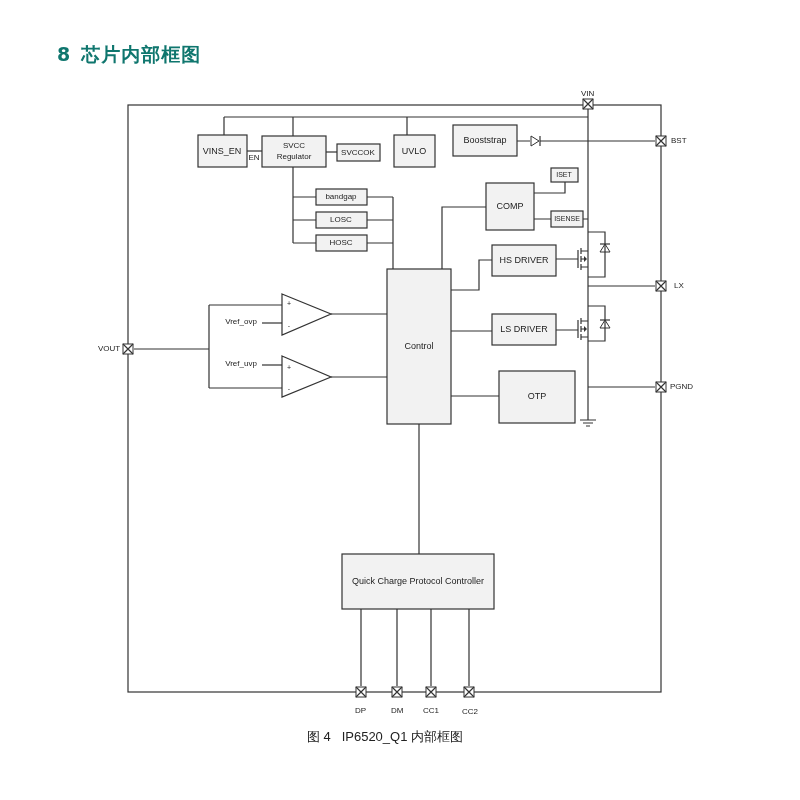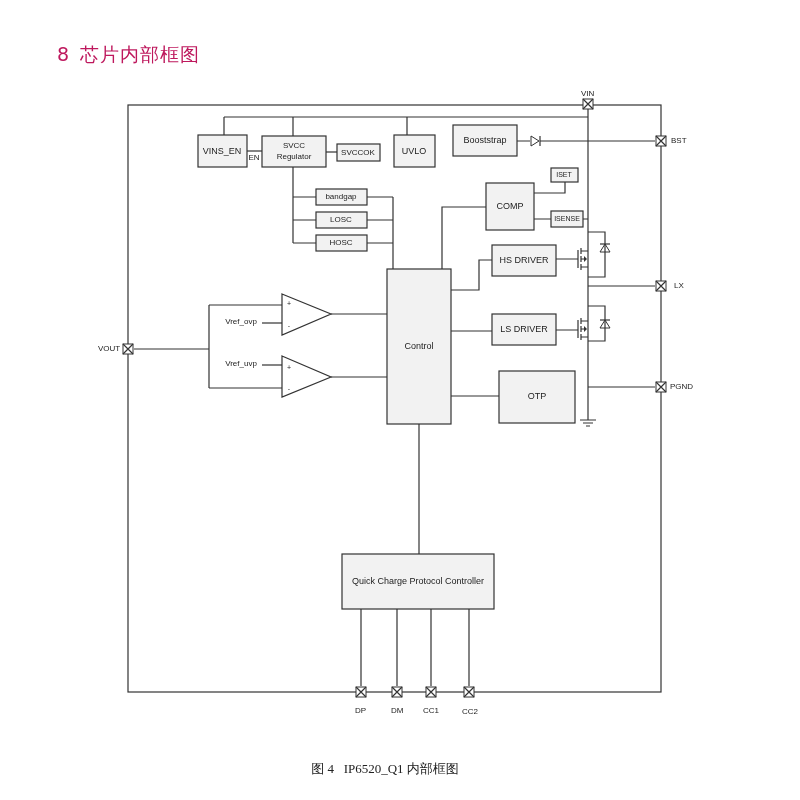--- a/index.html
+++ b/index.html
@@ -1,26 +1,26 @@
 <!DOCTYPE html>
 <html><head>
 <meta charset="utf-8">
 <style>
   html, body { margin:0; padding:0; background:#ffffff; }
   body { width:800px; height:800px; position:relative; overflow:hidden; font-family:"DejaVu Sans", sans-serif; }
-  .heading { position:absolute; left:57px; top:42px; font-size:19px; font-weight:normal; color:#be185d; letter-spacing:1px; }
+  .heading { position:absolute; left:57px; top:42px; font-size:19px; font-weight:bold; color:#0f766e; letter-spacing:1px; }
   .heading .num { margin-right:10px; }
   svg { position:absolute; left:0; top:0; }
   .blk { fill:#f2f2f2; stroke:#333; stroke-width:1.2; }
   .line { stroke:#333; stroke-width:1.2; fill:none; }
   .lbl { font-family:"Liberation Sans", sans-serif; font-size:9px; fill:#222; text-anchor:middle; dominant-baseline:middle; }
   .lbl-s { font-family:"Liberation Sans", sans-serif; font-size:7px; fill:#222; text-anchor:middle; dominant-baseline:middle; }
   .pin { fill:#fff; stroke:#333; stroke-width:1; }
   .pinlbl { font-family:"Liberation Sans", sans-serif; font-size:8px; fill:#222; dominant-baseline:middle; }
-  .caption { position:absolute; left:0; width:770px; top:760px; text-align:center; font-family:Liberation Serif, serif; font-size:13px; color:#222; }
+  .caption { position:absolute; left:0; width:770px; top:728px; text-align:center; font-family:Liberation Sans, sans-serif; font-size:13px; color:#222; }
 </style>
 </head>
 <body>
 
 <div class="heading">
   <span class="num">8</span><span>芯片内部框图</span>
 </div>
 
 <svg width="800" height="800" viewBox="0 0 800 800">
 

